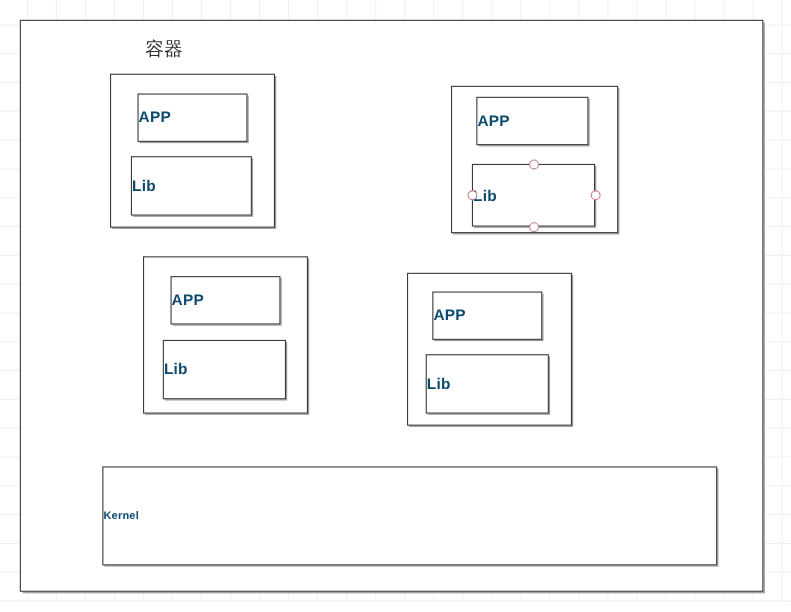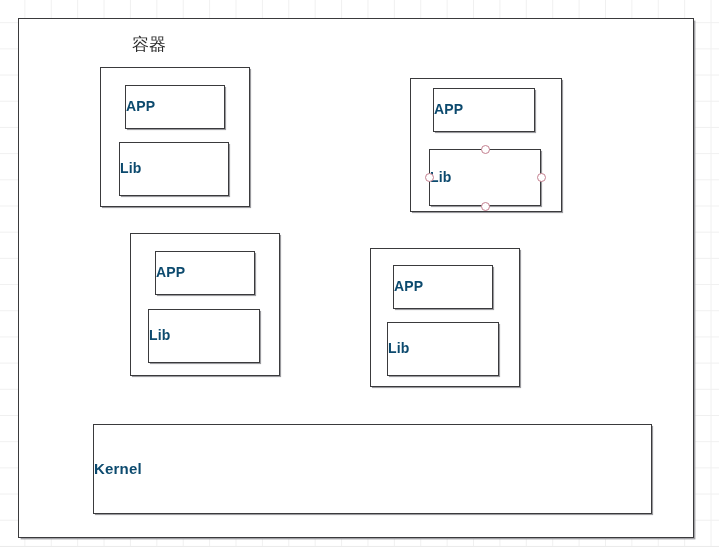--- a/index.html
+++ b/index.html
@@ -89,21 +89,21 @@
   .tile { }
 
   
   #kernel-box {
     left: 93px;
     top: 424px;
     width: 559px;
     height: 90px;
   }
   #kernel-box .box-label {
-    font-size: 15px;
+    font-size: 10px;
   }
 
   
   .handle {
     position: absolute;
     width: 9px;
     height: 9px;
     box-sizing: border-box;
     border-radius: 50%;
     background: #ffffff;

